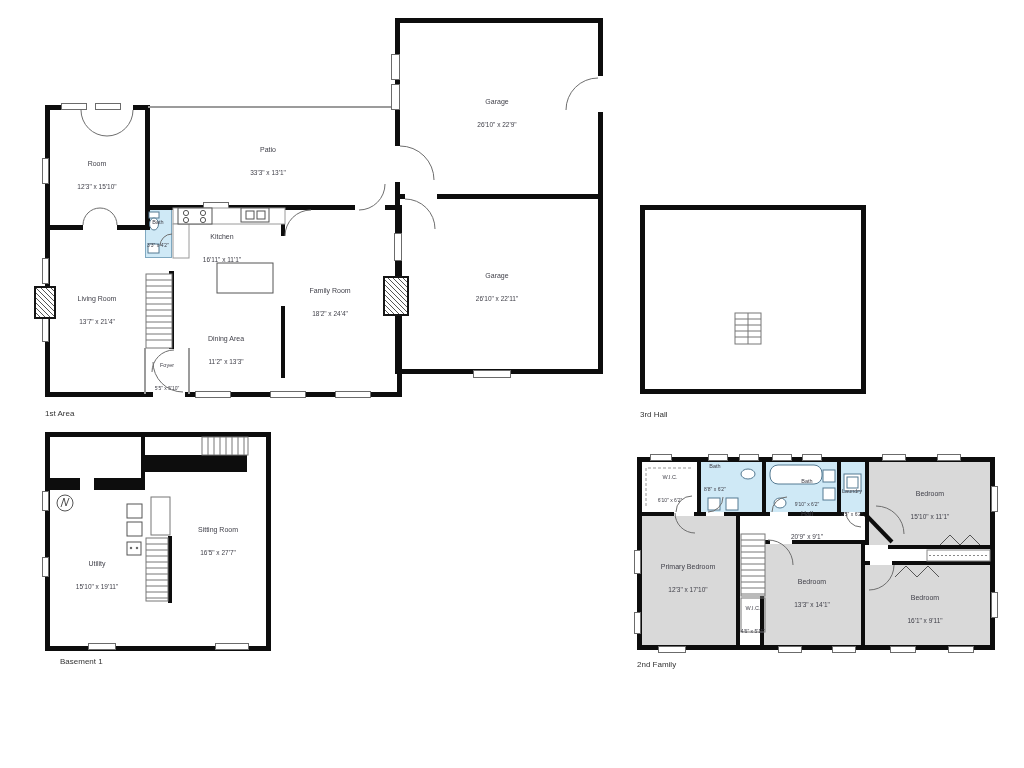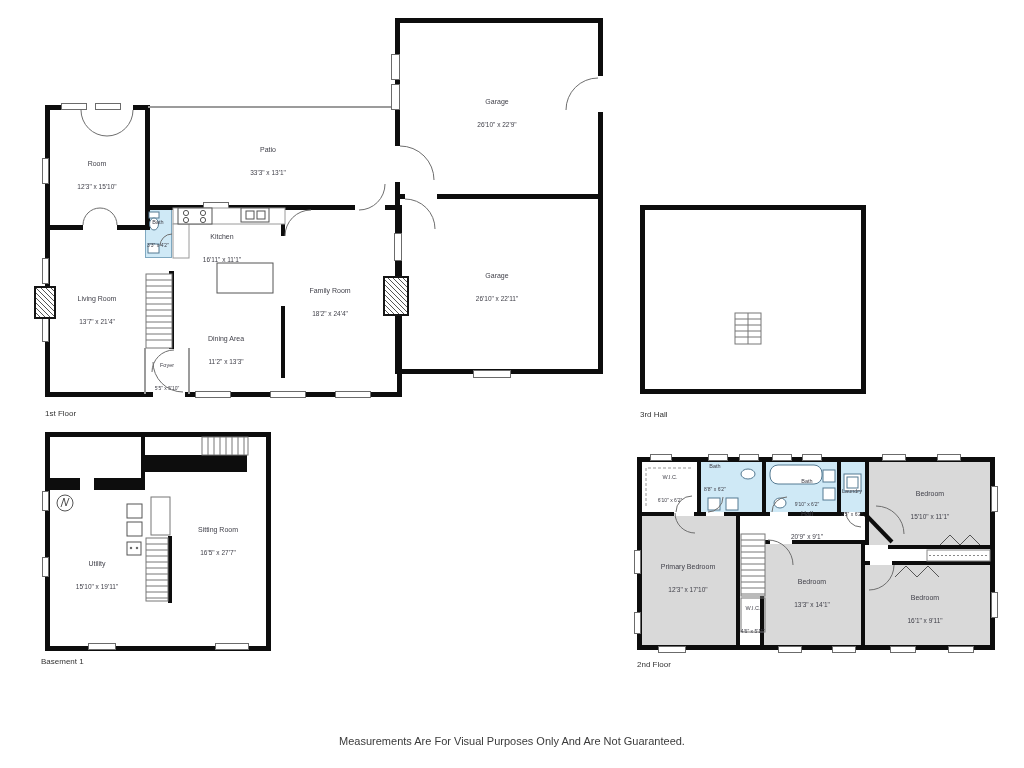--- a/index.html
+++ b/index.html
@@ -316,19 +316,18 @@
       <span class="nm">Bedroom</span><br>
       <span class="dm">13'3" x 14'1"</span></div>
     <div class="rlbl" style="left:283px;top:144px">
       <span class="nm">Bedroom</span><br>
       <span class="dm">16'1" x 9'11"</span></div>
     <div class="rlbl tiny" style="left:111px;top:154px">
       <span class="nm">W.I.C.</span><br>
       <span class="dm">4'6" x 5'11"</span></div>
   </div>
 
-  <div class="flbl" style="left:45px;top:409px">1st Floor</div>
+  <div class="flbl" style="left:45px;top:409px">1st Area</div>
   <div class="flbl" style="left:640px;top:410px">3rd Hall</div>
-  <div class="flbl" style="left:41px;top:657px">Basement 1</div>
-  <div class="flbl" style="left:637px;top:660px">2nd Floor</div>
-
-  <div id="disclaimer">Measurements Are For Visual Purposes Only And Are Not Guaranteed.</div>
+  <div class="flbl" style="left:60px;top:657px">Basement 1</div>
+  <div class="flbl" style="left:637px;top:660px">2nd Family</div>
+
 </div>
 
 </body></html>

